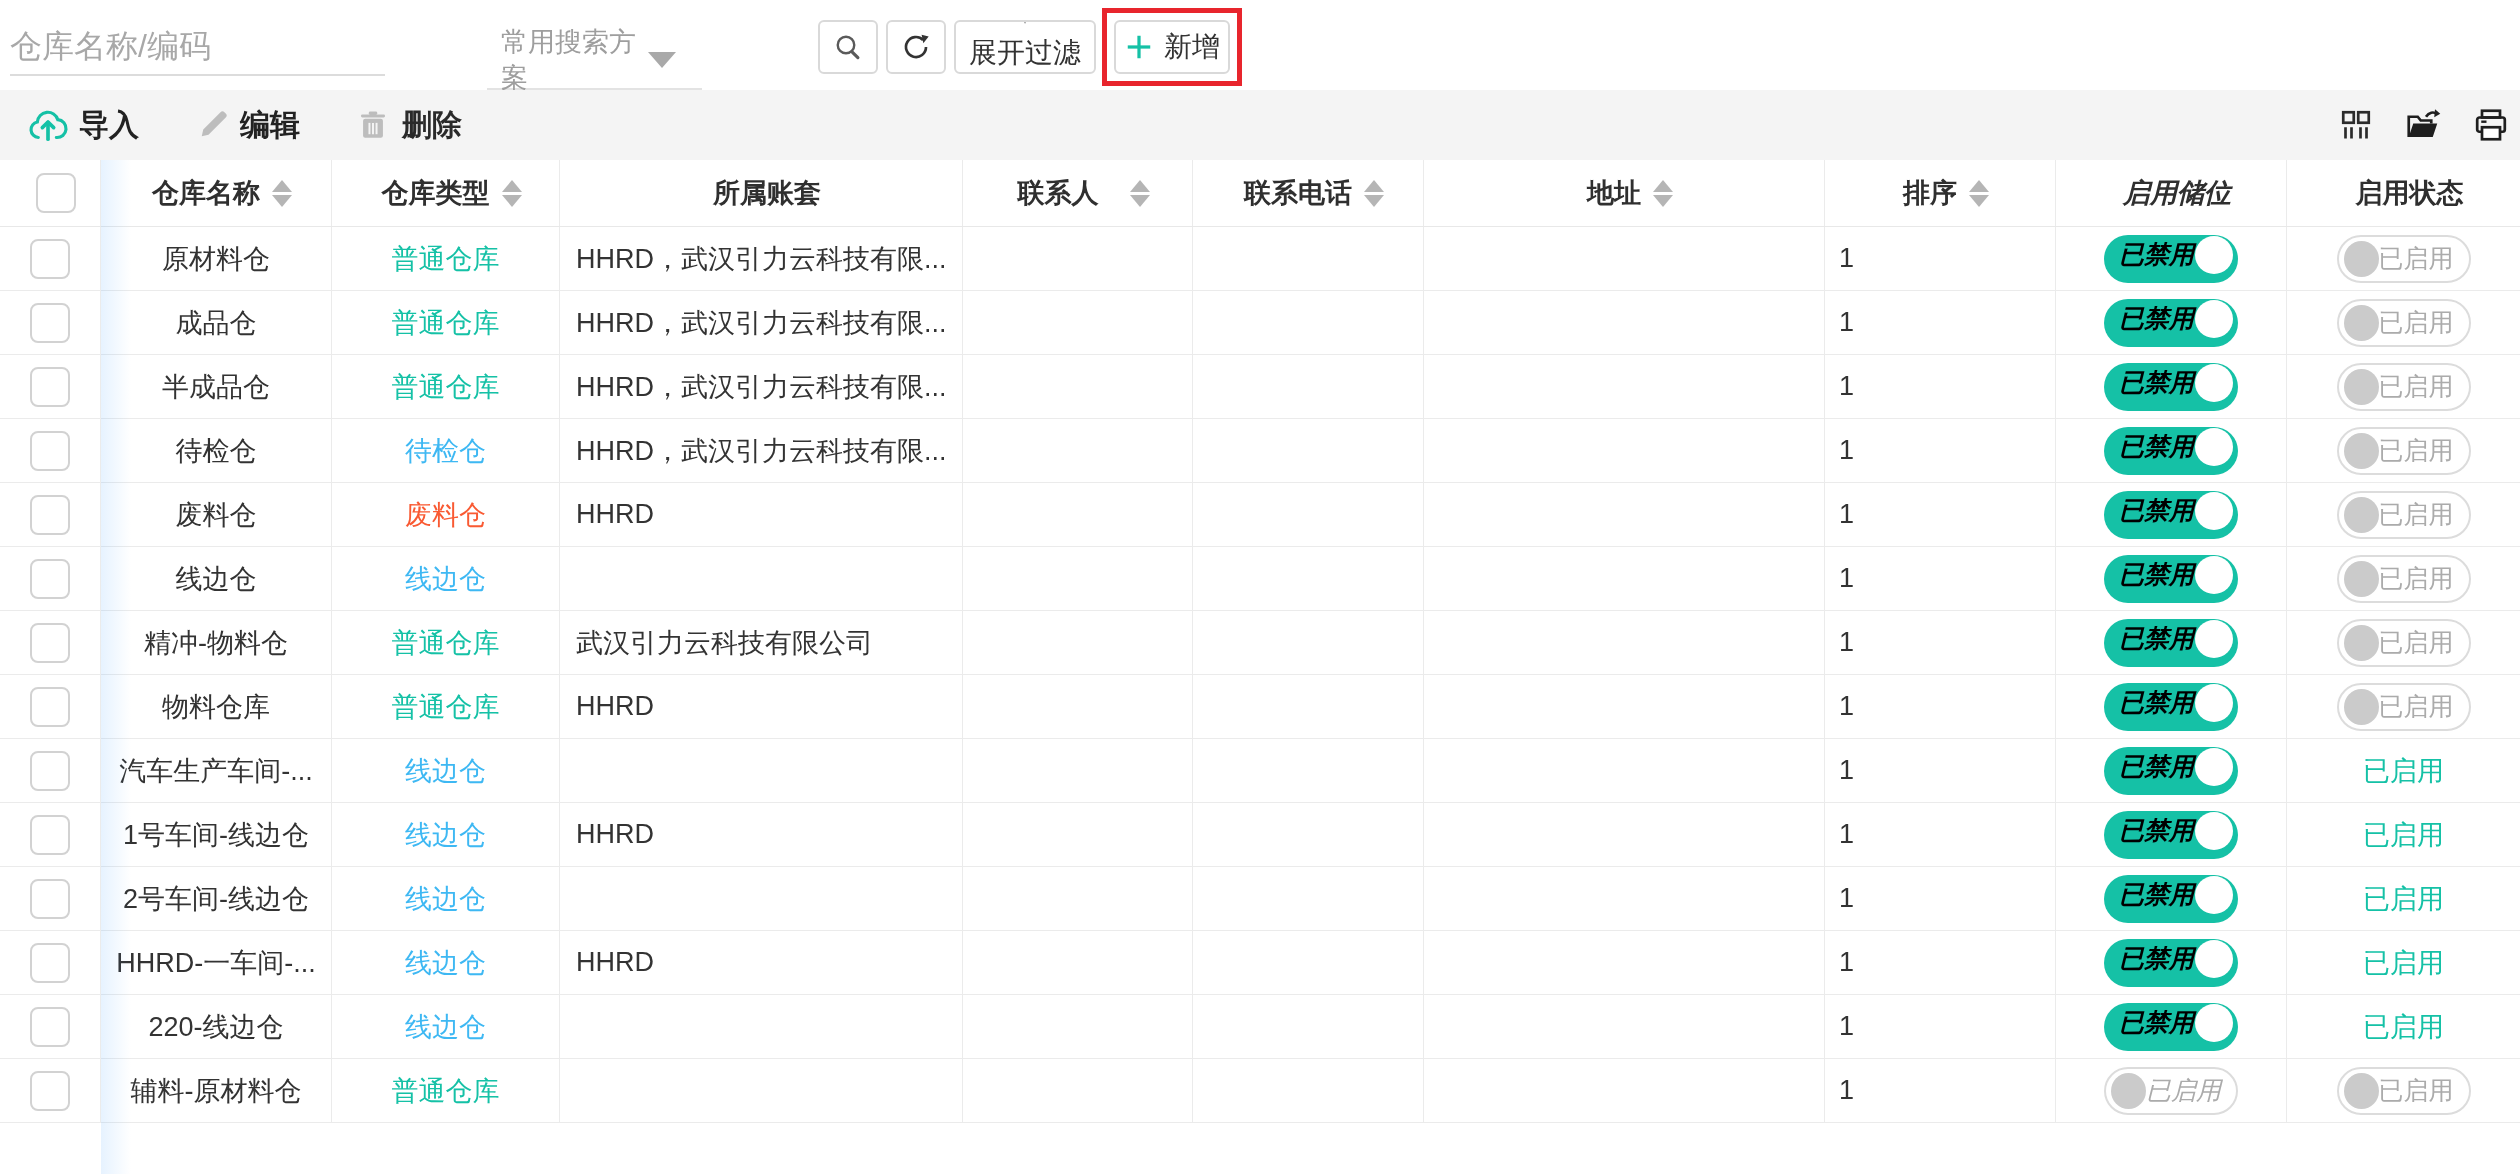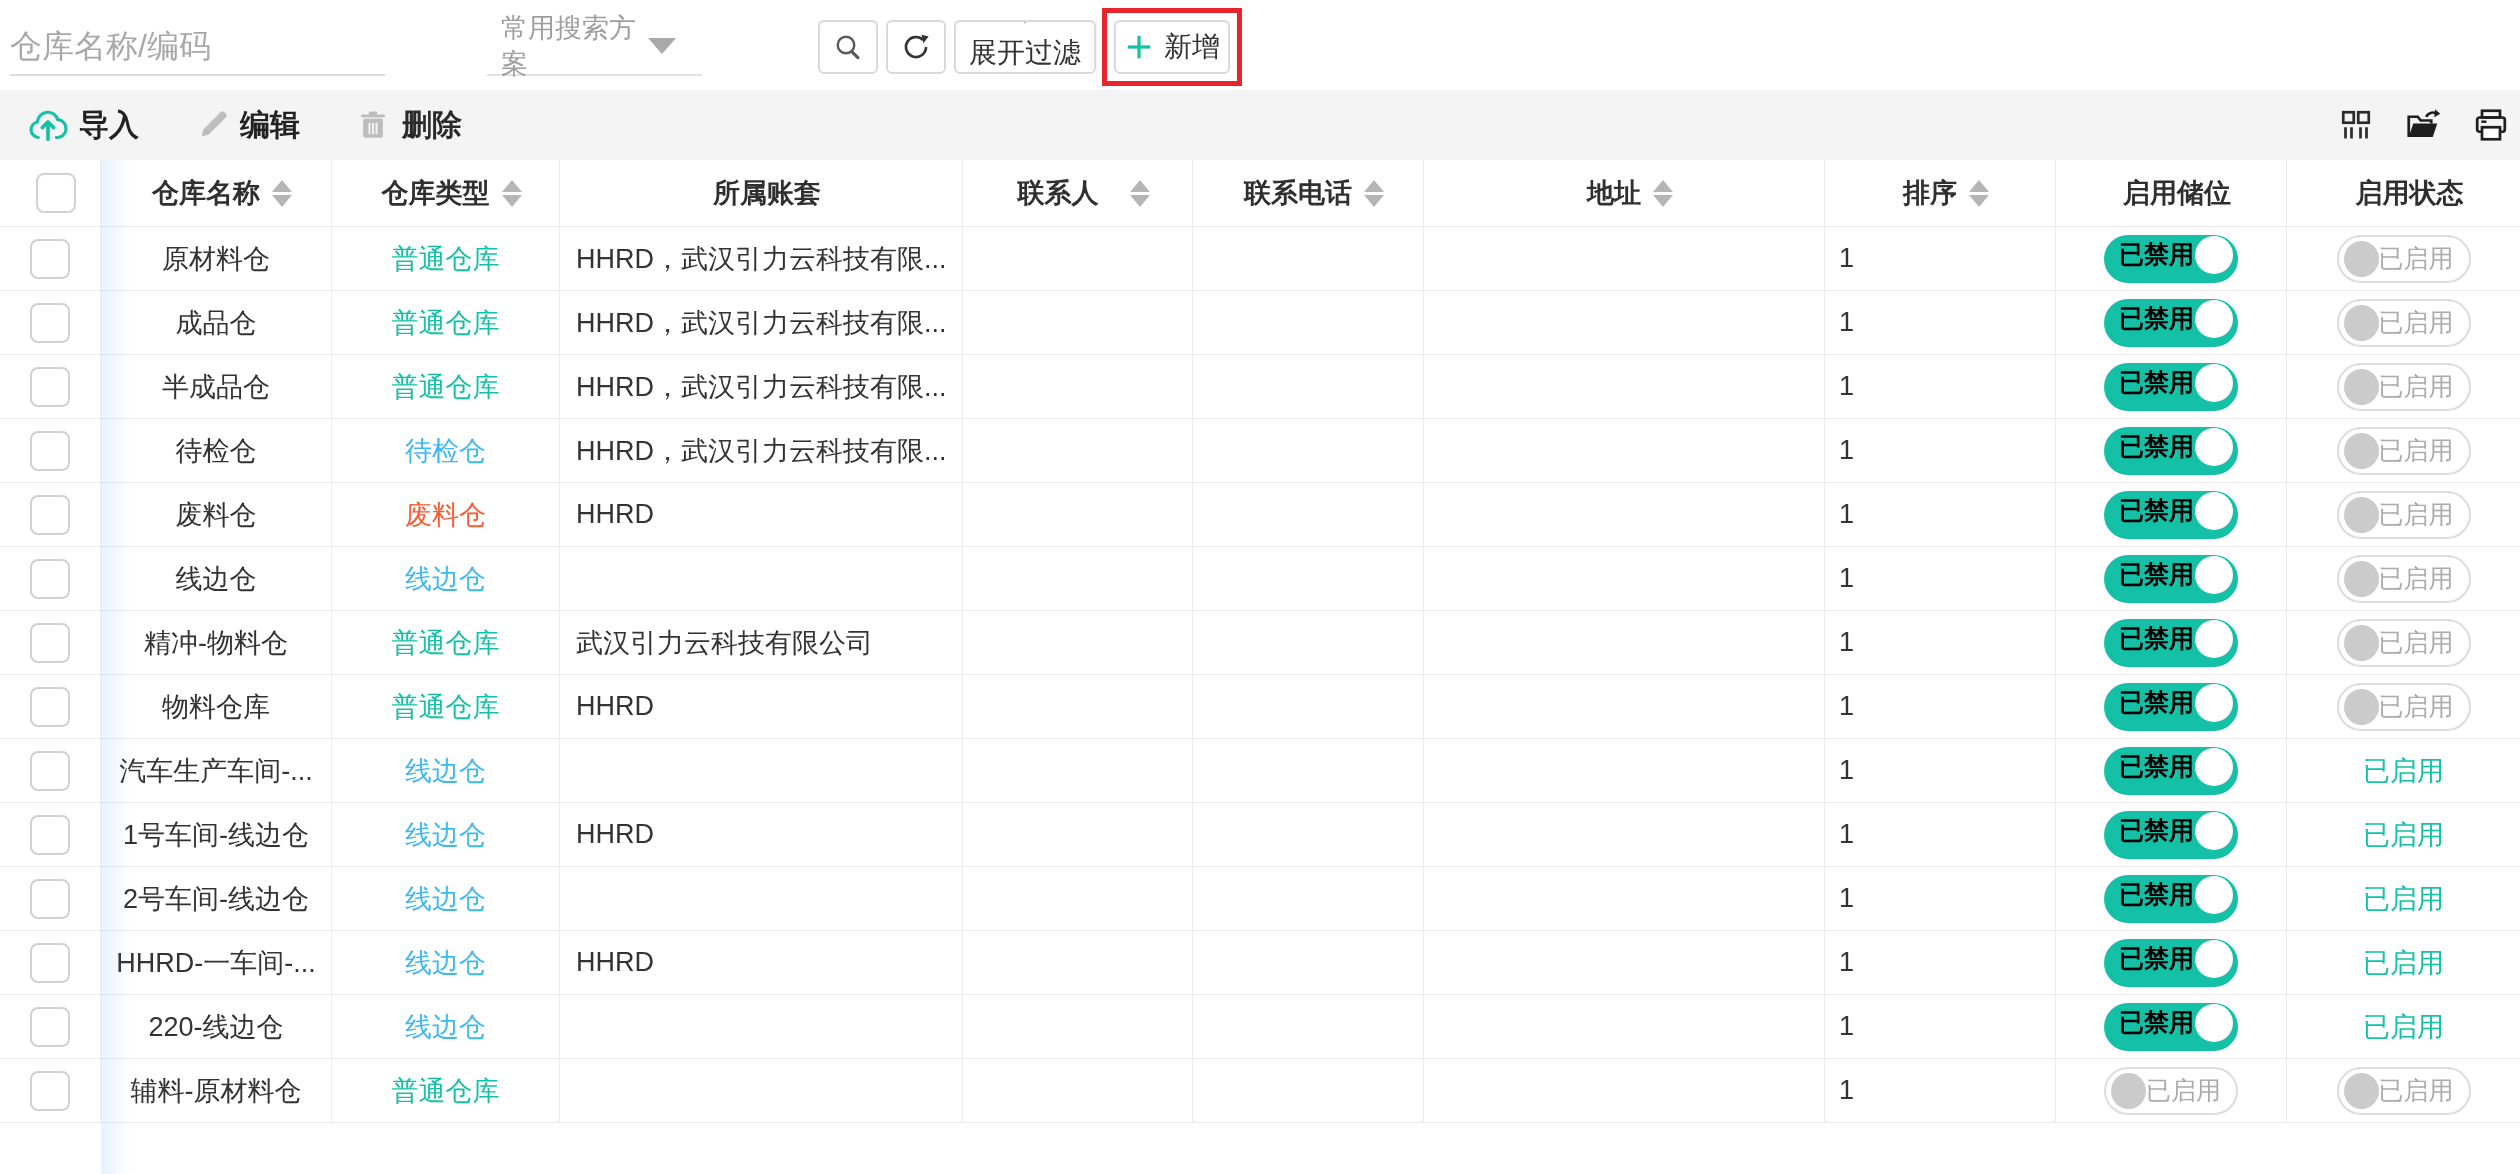--- a/index.html
+++ b/index.html
@@ -3,21 +3,21 @@
 <meta charset="utf-8">
 <style>
   * { box-sizing: border-box; margin: 0; padding: 0; }
   html,body { width:2520px; height:1174px; background:#fff; font-family:"Liberation Sans","DejaVu Sans",sans-serif; overflow:hidden; position:relative; }
 
   
   .topbar { position:absolute; left:0; top:0; width:2520px; height:90px; background:#fff; }
   .kw-input { position:absolute; left:10px; top:18px; width:375px; height:58px; border:none; outline:none;
               border-bottom:2px solid #dcdcdc; font-size:32px; color:#333; background:transparent; }
   .kw-input::placeholder { color:#a8a8a8; }
-  .scheme { position:absolute; left:487px; top:18px; width:215px; height:58px; border-bottom:2px solid #e3e3e3;
+  .scheme { position:absolute; left:487px; top:32px; width:215px; height:58px; border-bottom:2px solid #e3e3e3;
             display:flex; align-items:center; justify-content:center; cursor:pointer; }
   .scheme .txt { font-size:27px; color:#9e9e9e; padding-left:14px; }
   .caret-down { width:0; height:0; border-left:14px solid transparent; border-right:14px solid transparent;
                 border-top:16px solid #a9a9a9; margin-right:26px; }
   .btn { position:absolute; top:20px; height:54px; background:#fff; border:2px solid #d9d9d9; border-radius:6px;
          display:flex; align-items:center; justify-content:center; gap:10px; font-size:28px; color:#333; cursor:pointer; }
   .btn-search { left:818px; width:60px; }
   .btn-refresh { left:886px; width:60px; }
   .btn-filter { left:954px; width:142px;flex-direction:column; }
   .btn-add { left:1114px; width:116px; font-weight:400; }
@@ -39,21 +39,21 @@
   .trow { height:64px; border-bottom:1px solid #ebebeb; background:#fff; }
   .cell { display:flex; align-items:center; justify-content:center; border-right:1px solid #ebebeb; height:100%; font-size:27px; color:#333; overflow:hidden; white-space:nowrap; }
   .c-check   { width:101px; }
   .c-name    { width:231px; }
   .c-type    { width:228px; }
   .c-account { width:403px; justify-content:flex-start; padding-left:16px; }
   .c-contact { width:230px;gap:19px; }
   .c-phone   { width:231px; }
   .c-address { width:401px; }
   .c-sort    { width:231px; }
-  .c-storage { width:231px; }
+  .c-storage { width:231px;font-style:italic; }
   .c-status  { width:233px; border-right:none; }
   .thead .cell { font-weight:700; color:#2f2f2f; justify-content:center; padding-left:12px; }
   .trow .c-sort { justify-content:flex-start; padding-left:14px; }
   .checkbox { width:40px; height:40px; border:2px solid #d2d2d2; border-radius:8px; background:#fff; cursor:pointer; }
   .sort-ic { display:inline-flex; flex-direction:column; gap:3px; margin-left:12px; }
   .sort-ic .up  { width:0; height:0; border-left:10px solid transparent; border-right:10px solid transparent; border-bottom:12px solid #b5b5b5; }
   .sort-ic .dn  { width:0; height:0; border-left:10px solid transparent; border-right:10px solid transparent; border-top:12px solid #b5b5b5; }
 
   
   .fixed-shadow { position:absolute; left:101px; top:160px; width:30px; height:1014px; pointer-events:none; z-index:5;

